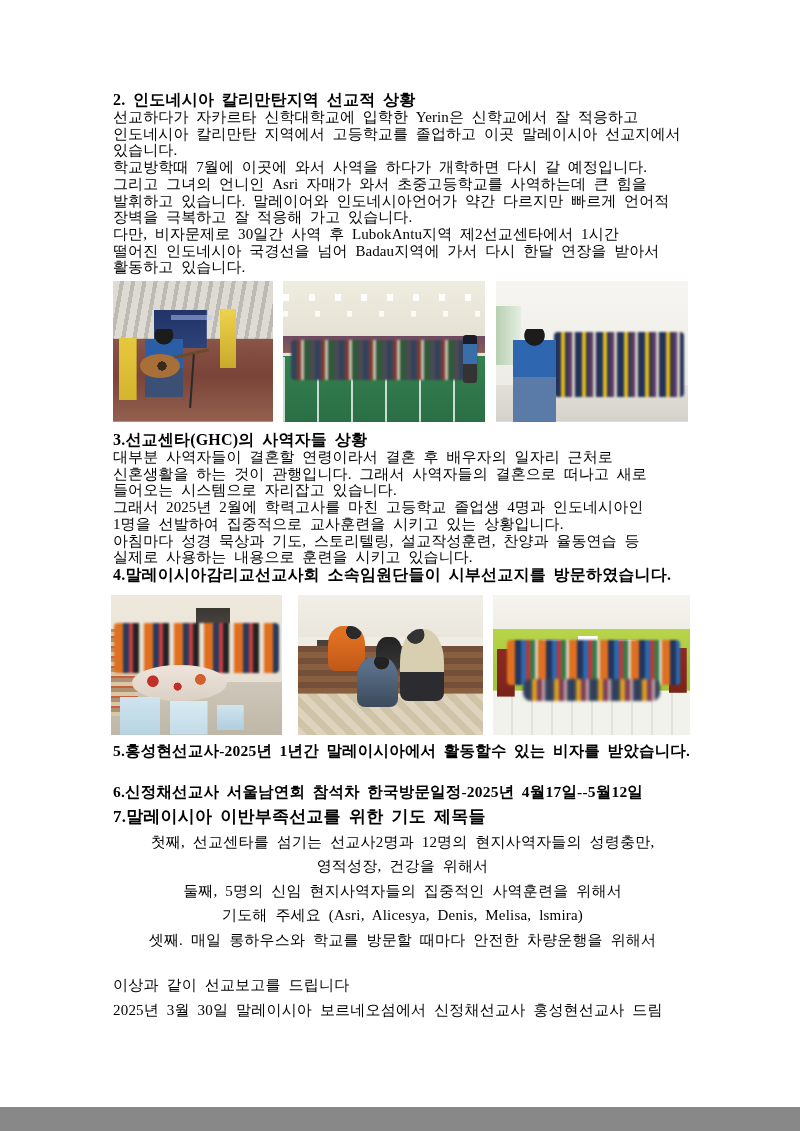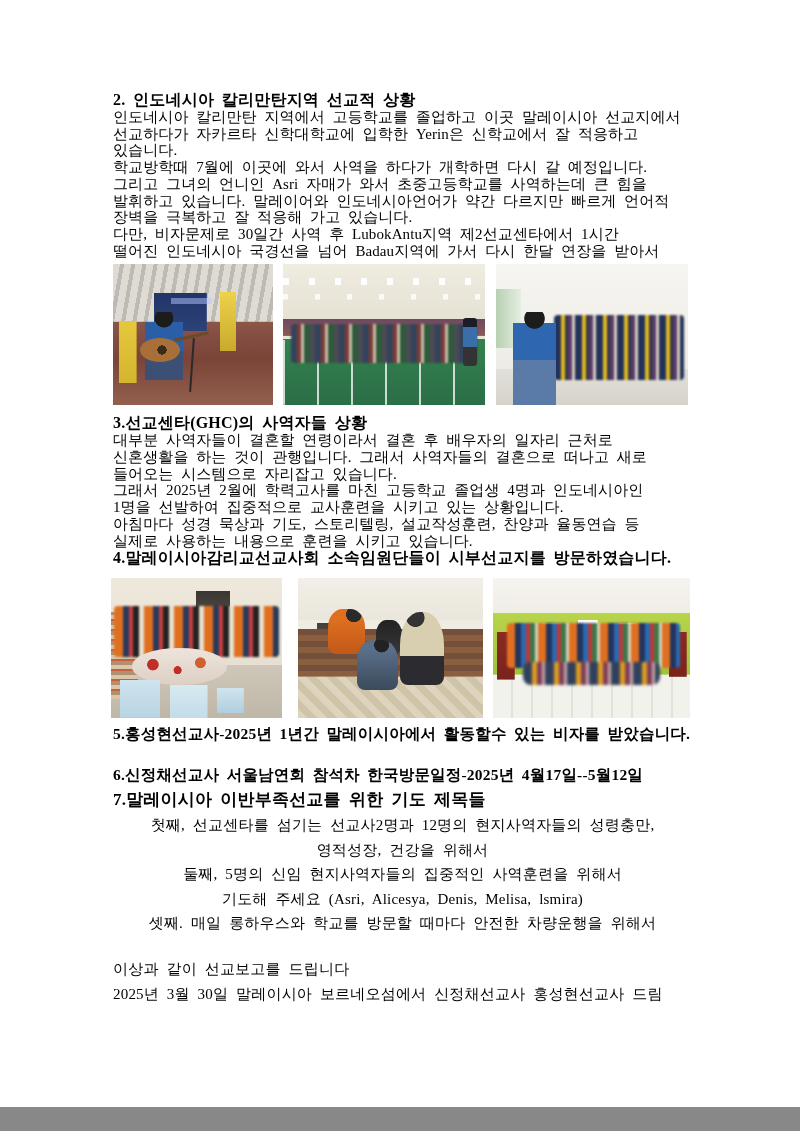--- a/index.html
+++ b/index.html
@@ -126,29 +126,30 @@
 </style>
 </head>
 <body>
 
 <div class="page">
   <div class="content">
 
     <section>
       <h2>2. 인도네시아 칼리만탄지역 선교적 상황</h2>
       <div class="body15">
+          <div class="line">선교하다가 자카르타 신학대학교에 입학한 Yerin은 신학교에서 잘 적응하고</div>
           <div class="line">인도네시아 칼리만탄 지역에서 고등학교를 졸업하고 이곳 말레이시아 선교지에서</div>
-          <div class="line">선교하다가 자카르타 신학대학교에 입학한 Yerin은 신학교에서 잘 적응하고</div>
           <div class="line">있습니다.</div>
           <div class="line">학교방학때 7월에 이곳에 와서 사역을 하다가 개학하면 다시 갈 예정입니다.</div>
           <div class="line">그리고 그녀의 언니인 Asri 자매가 와서 초중고등학교를 사역하는데 큰 힘을</div>
           <div class="line">발휘하고 있습니다. 말레이어와 인도네시아언어가 약간 다르지만 빠르게 언어적</div>
           <div class="line">장벽을 극복하고 잘 적응해 가고 있습니다.</div>
           <div class="line">다만, 비자문제로 30일간 사역 후 LubokAntu지역 제2선교센타에서 1시간</div>
           <div class="line">떨어진 인도네시아 국경선을 넘어 Badau지역에 가서 다시 한달 연장을 받아서</div>
+          <div class="line">활동하고 있습니다.</div>
         </div>
     </section>
 
     <div class="photo-row">
       <div class="photo p1">
         <div class="fig f-banner-glow"></div>
         <div class="fig f-guitarist"></div>
         <div class="fig f-guitar"></div>
         <div class="fig f-guitar-neck"></div>
         <div class="fig f-mic"></div>

